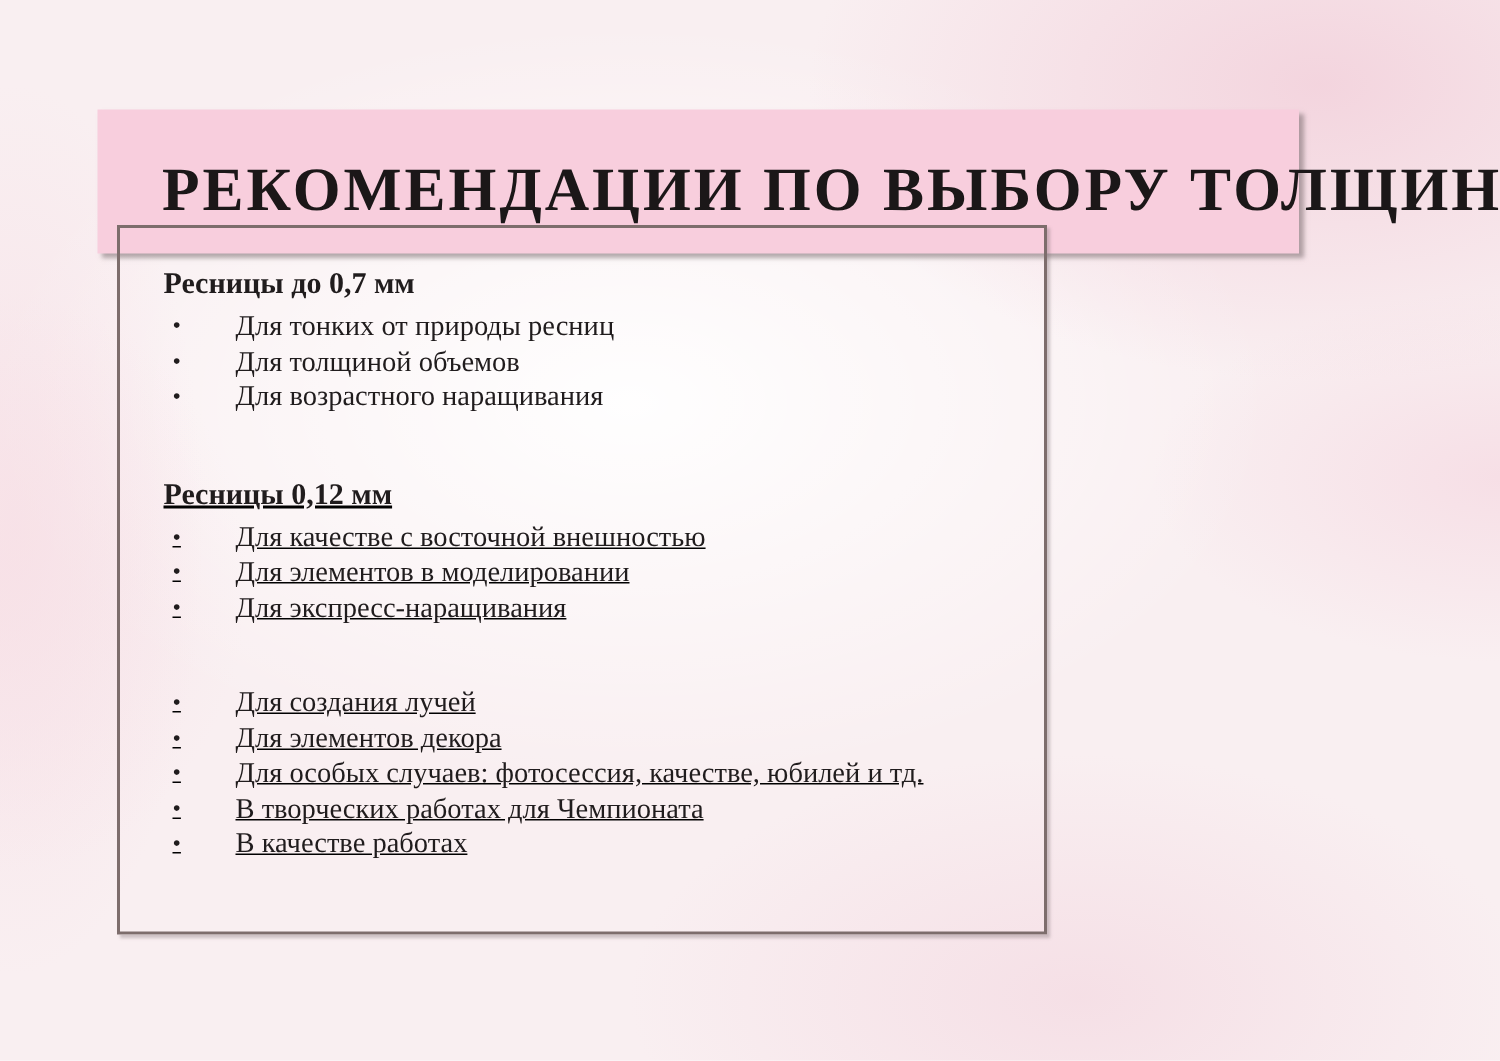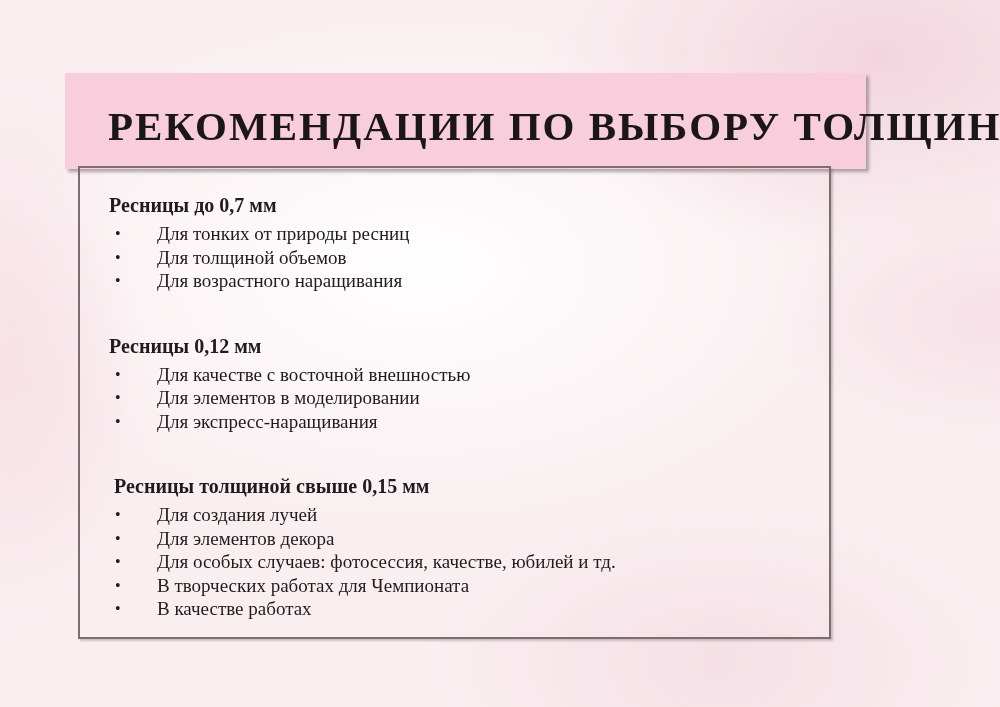--- a/index.html
+++ b/index.html
@@ -35,31 +35,31 @@
     padding: 10px 0 0 43px;
     font-size: 41px;
     font-weight: 700;
     letter-spacing: 2px;
     color: #1b1718;
     white-space: nowrap;
   }
   .content-box {
     position: absolute;
     left: 78px;
-    top: 166px;
-    width: 753px;
+    top: 150px;
+    width: 620px;
     height: 473px;
     box-sizing: border-box;
     border: 2px solid #7d6d6c;
     box-shadow: 2px 2px 2px rgba(118,103,108,0.35);
     z-index: 2;
     padding: 24px 20px 0 29px;
   }
   .section { margin: 0; }
-  .section + .section { margin-top: 40px; }
+  .section + .section { margin-top: 40px; text-decoration: underline; }
   .section-heading {
     margin: 0;
     font-size: 20px;
     line-height: 26px;
     font-weight: bold;
     color: #201c1d;
     white-space: pre-wrap;
   }
   .bullet-list {
     list-style: none;
@@ -121,21 +121,20 @@
           <span class="bullet-text">Для элементов в моделировании</span>
         </li>
         <li class="bullet-item">
           <span class="bullet-dot">•</span>
           <span class="bullet-text">Для экспресс-наращивания</span>
         </li>
       </ul>
     </div>
 
     <div class="section">
-      <h2 class="section-heading"> Ресницы толщиной свыше 0,15 мм</h2>
       <ul class="bullet-list">
         <li class="bullet-item">
           <span class="bullet-dot">•</span>
           <span class="bullet-text">Для создания лучей</span>
         </li>
         <li class="bullet-item">
           <span class="bullet-dot">•</span>
           <span class="bullet-text">Для элементов декора</span>
         </li>
         <li class="bullet-item">

